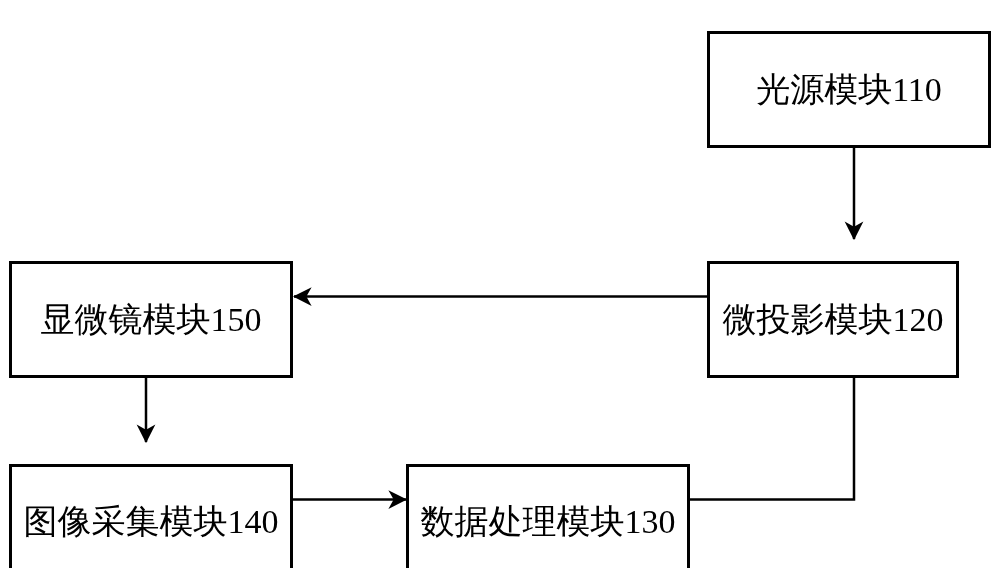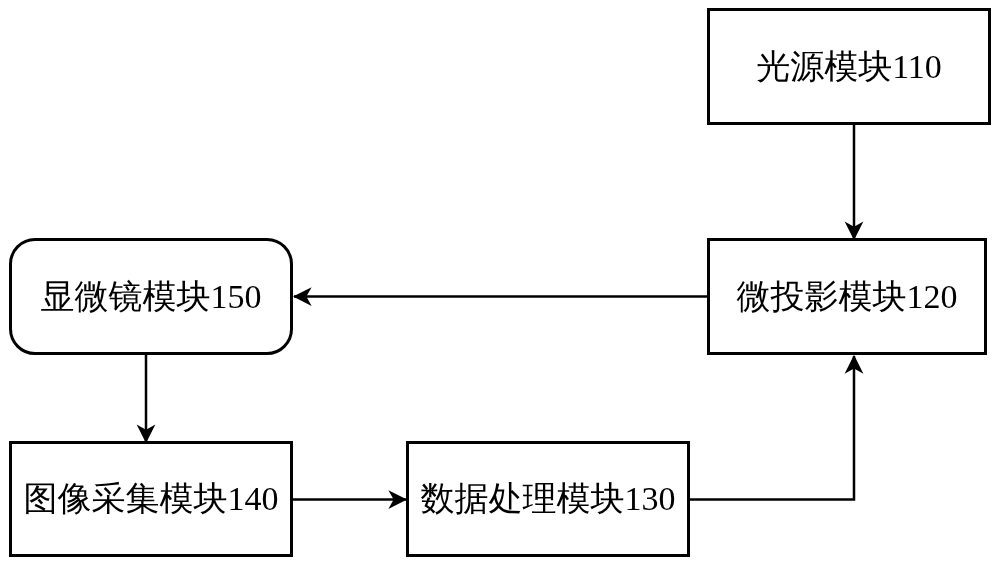--- a/index.html
+++ b/index.html
@@ -23,30 +23,31 @@
     height: 568px;
   }
   .node {
     position: absolute;
     box-sizing: border-box;
     border: 3px solid #000000;
     background: #ffffff;
     display: flex;
     align-items: center;
     justify-content: center;
+    margin-top: 23px;
   }
   .node-label {
     font-size: 34px;
     color: #000000;
     white-space: nowrap;
     line-height: 1;
   }
   .n-light  { left: 707px; top: 8px;   width: 284px; height: 117px; }
-  .n-proj   { left: 707px; top: 238px; width: 280px; height: 117px; }
-  .n-micro  { left: 9px;   top: 238px; width: 284px; height: 117px; border-radius: 26px; }
+  .n-proj   { left: 707px; top: 238px; width: 252px; height: 117px; }
+  .n-micro  { left: 9px;   top: 238px; width: 284px; height: 117px; }
   .n-img    { left: 9px;   top: 441px; width: 284px; height: 116px; }
   .n-data   { left: 406px; top: 441px; width: 284px; height: 116px; align-items: center; }
 </style>
 </head>
 <body>
 
 <div class="stage">
 
   <svg class="edges" width="1000" height="568" viewBox="0 0 1000 568" xmlns="http://www.w3.org/2000/svg">
     <defs>

